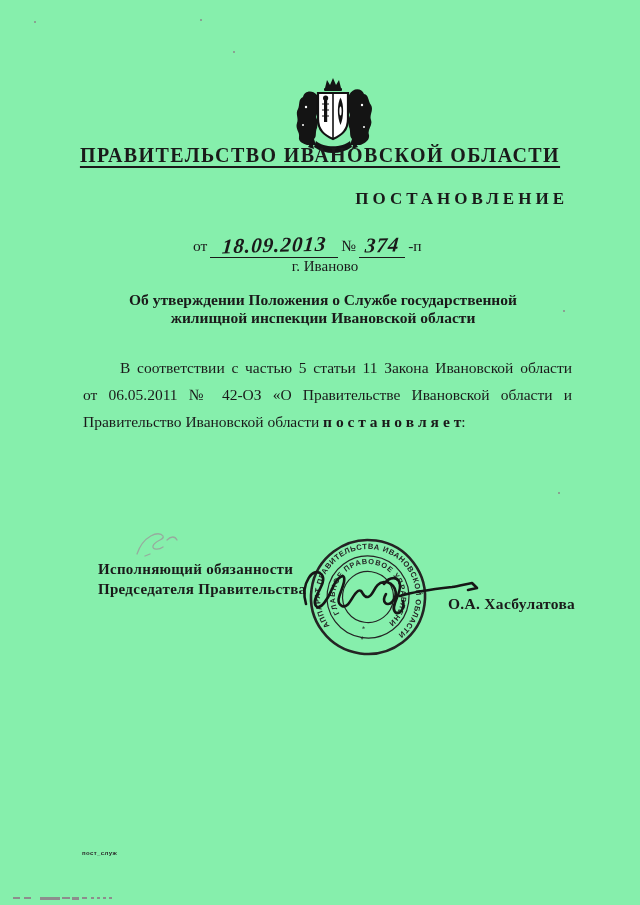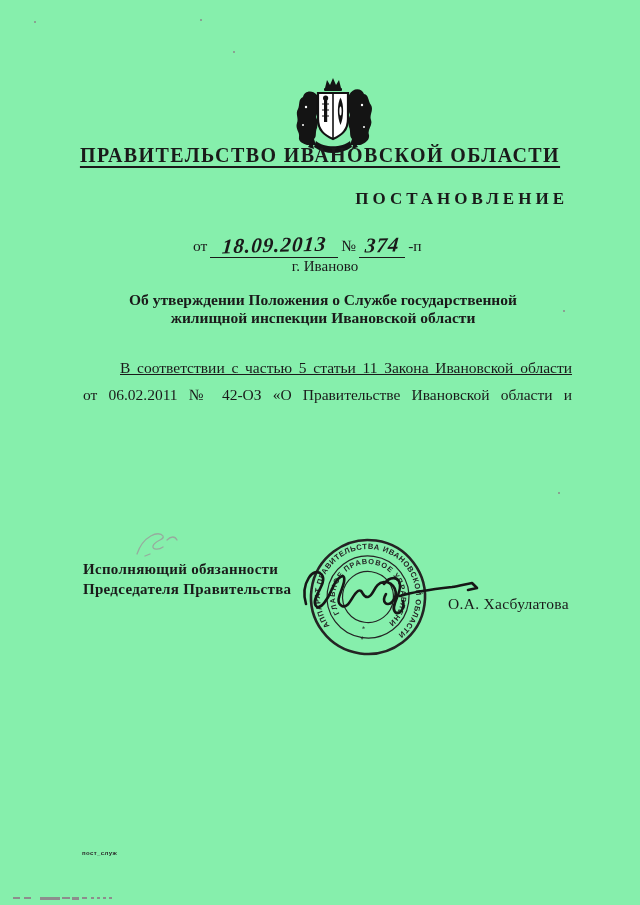--- a/index.html
+++ b/index.html
@@ -41,34 +41,34 @@
 
   .subject {
     position:absolute; top:291px; left:0; width:646px; text-align:center;
     font-weight:bold; font-size:15.5px; line-height:17.5px;
   }
   .subject span { display:block; }
 
   .body-text { position:absolute; top:354px; left:83px; width:489px; font-size:15.5px; line-height:27px; }
   .bl { display:block; }
   .just { text-align:justify; text-align-last:justify; }
-  .indent { text-indent:37px;text-decoration:underline; }
+  .indent { text-indent:37px; }
   .sp { font-weight:bold; }
 
   .pencil { position:absolute; left:133px; top:526px; opacity:.8; }
 
   .signer { position:absolute; left:83px; top:560px; font-weight:bold; font-size:15px; line-height:19.5px; }
-  .signer span { display:block; letter-spacing:.3px; }
+  .signer span { display:block; letter-spacing:.3px;margin-left:15px; }
 
   .stamp { position:absolute; left:307px; top:536px; width:122px; height:122px; transform:rotate(8deg); }
   .stamp text { font-family:"Liberation Sans", sans-serif; fill:#242424; }
 
   .sig { position:absolute; left:296px; top:549px; }
 
-  .name { position:absolute; left:448px; top:595px; font-weight:normal; font-size:15.5px; letter-spacing:.3px; white-space:nowrap; }
+  .name { position:absolute; left:448px; top:595px; font-weight:bold; font-size:15.5px; letter-spacing:.3px; white-space:nowrap; }
 
   .footnote {
     position:absolute; left:82px; top:850px;
     font-family:"Liberation Sans", sans-serif; font-size:6px; font-weight:bold;
     letter-spacing:.4px; color:#2a2a2a;
   }
   .dashes { position:absolute; left:13px; top:897px; height:4px; white-space:nowrap; font-size:0; }
   .dashes i { display:inline-block; background:#8d8d8d; height:2px; vertical-align:top; }
 </style>
 </head>
@@ -115,21 +115,22 @@
   </div>
   <div class="city">г. Иваново</div>
 
   <div class="subject">
     <span>Об утверждении Положения о Службе государственной</span>
     <span>жилищной инспекции Ивановской области</span>
   </div>
 
   <div class="body-text">
     <span class="bl indent just">В соответствии с частью 5 статьи 11 Закона Ивановской области</span>
-    <span class="bl just">от 06.02.2011 № 42-ОЗ «О Правительстве Ивановской области и</span>
+    <span class="bl just">от 06.05.2011 № 42-ОЗ «О Правительстве Ивановской области и</span>
+    <span class="bl"><span>Правительство Ивановской области </span><span class="sp">п о с т а н о в л я е т</span><span>:</span></span>
   </div>
 
   <svg class="pencil" width="58" height="36" viewBox="0 0 58 36">
     <path d="M4,28 C10,10 26,4 30,10 C32,14 22,14 20,20 C19,24 26,24 30,21 M34,14 C38,10 42,10 44,14 M12,30 l5,-2" fill="none" stroke="#9b9b9b" stroke-width="1.3" stroke-linecap="round"></path>
   </svg>
 
   <div class="signer">
     <span>Исполняющий обязанности</span>
     <span>Председателя Правительства</span>
   </div>

